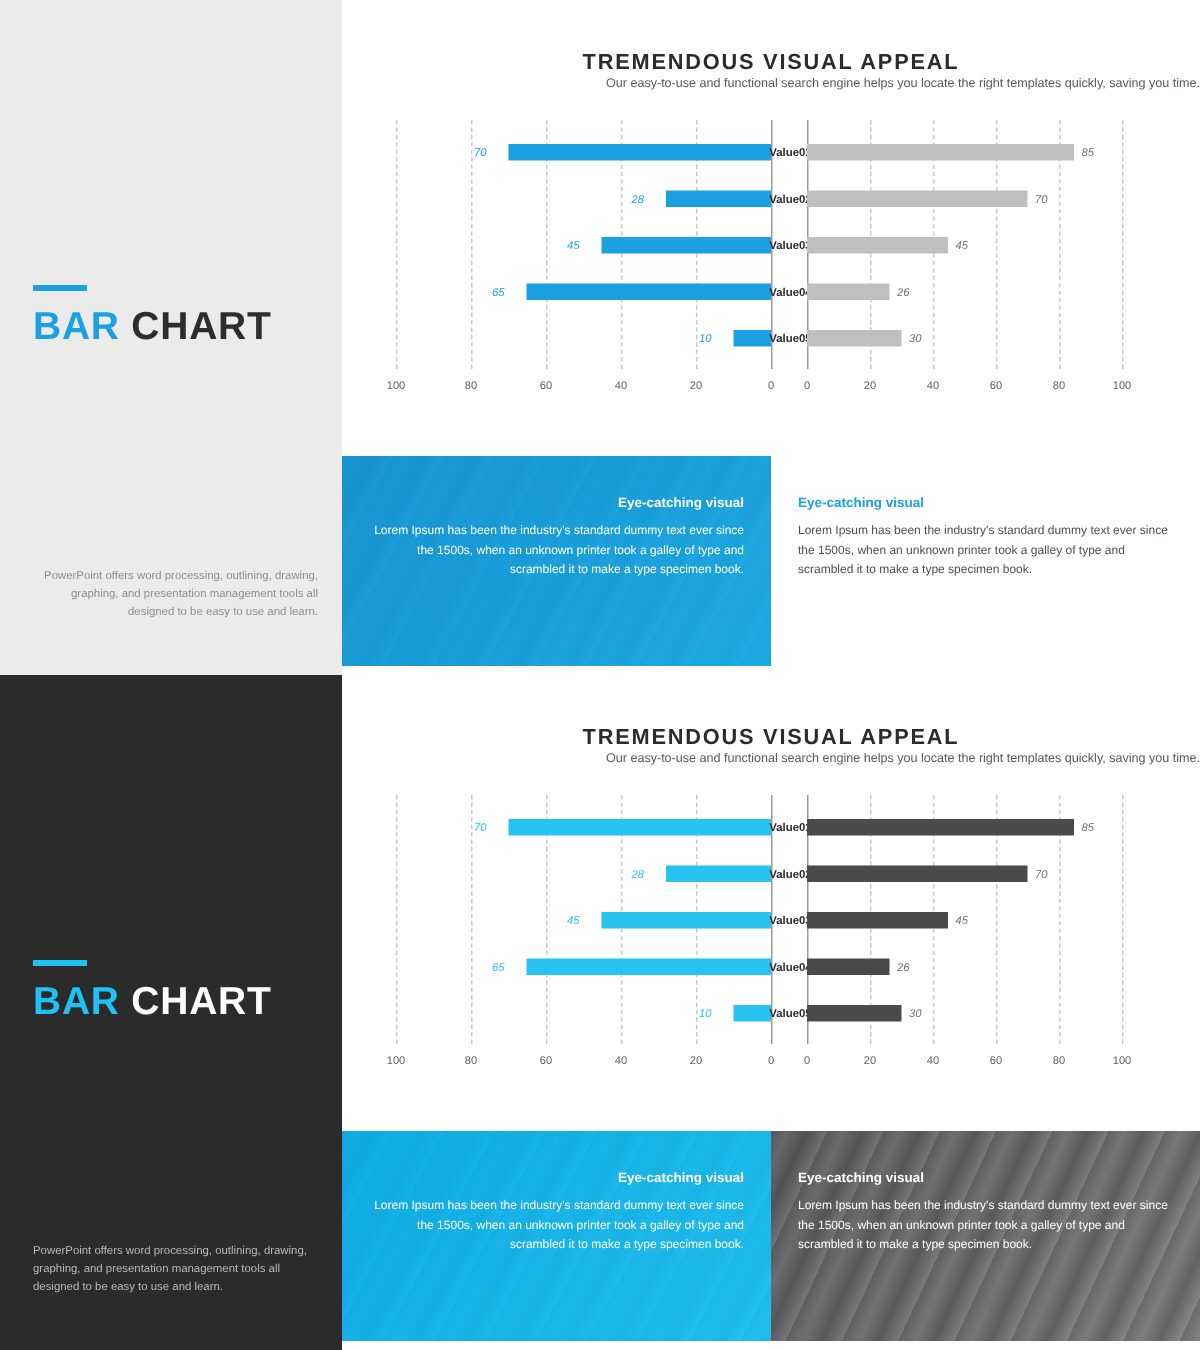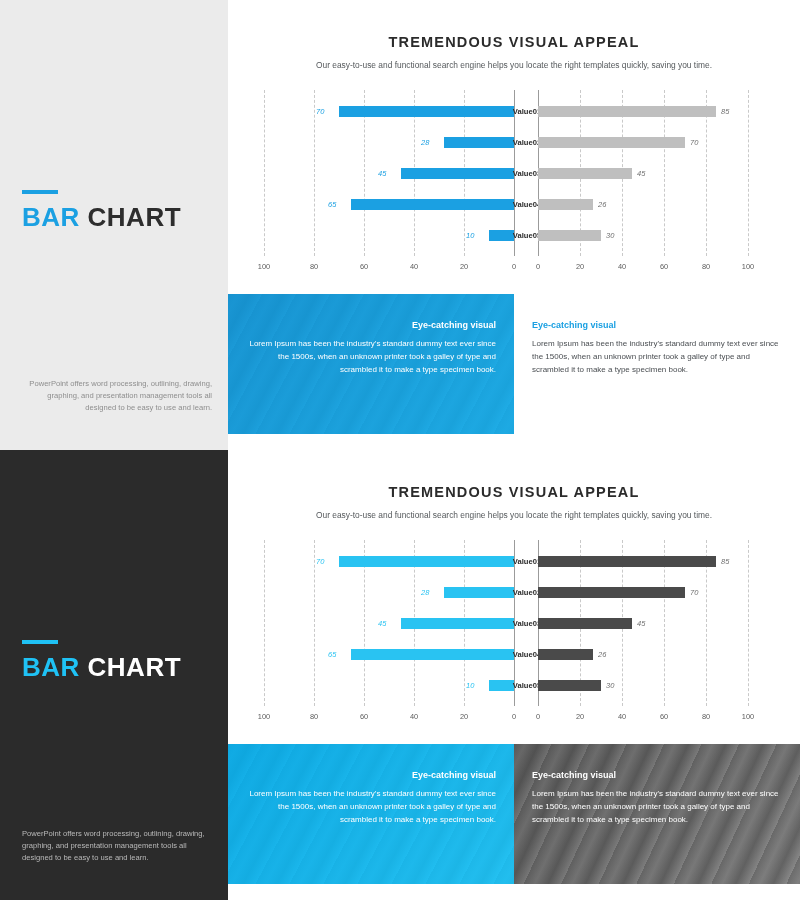--- a/index.html
+++ b/index.html
@@ -38,21 +38,21 @@
   }
   .dark .leftnote{color:#b9b9b9;text-align:left;}
 
   
   .content{position:absolute;left:228px;top:0;width:572px;height:450px;}
   .headline{
     text-align:center;font-size:14.5px;font-weight:bold;color:#2b2b2b;
     letter-spacing:1.2px;margin-top:34px;
   }
   .subline{
-    text-align:center;font-size:8.4px;color:#55595c;margin-top:10px;
+    text-align:right;font-size:8.4px;color:#55595c;
   }
 
   
   .chartzone{position:relative;margin-top:20px;height:190px;}
   .half{position:absolute;top:0;height:190px;}
   .half.left{left:36px;width:252px;}
   .half.right{left:310px;width:228px;}
 
   .plot{position:relative;height:166px;}
   .gridline{position:absolute;top:0;bottom:0;width:1px;border-left:1px dashed #c9c9c9;}
@@ -76,21 +76,21 @@
   .tick{position:absolute;font-size:7.4px;color:#5c5c5c;transform:translateX(-50%);top:2px;}
 
   .catlabels{position:absolute;left:288px;top:0;width:22px;height:166px;}
   .cat{
     position:absolute;left:-22px;width:66px;text-align:center;
     font-size:7.6px;font-weight:bold;color:#2b2b2b;line-height:11px;
   }
   .dark .cat{color:#2b2b2b;}
 
   
-  .cards{position:absolute;left:0;bottom:16px;width:572px;height:140px;}
+  .cards{position:absolute;left:0;bottom:6px;width:572px;height:140px;}
   .card{position:absolute;top:0;width:286px;height:140px;overflow:hidden;}
   .card.a{left:0;}
   .card.b{left:286px;}
   .photo{position:absolute;inset:0;}
   .photo.blue{
     background:
       linear-gradient(135deg,rgba(20,150,215,.88),rgba(25,175,235,.88)),
       repeating-linear-gradient(118deg,#2d6f93 0px,#3d88ad 9px,#24607f 19px,#4a9ec4 30px),
       radial-gradient(circle at 25% 70%, #56a9cc 0%, #1f6d94 60%);
   }

